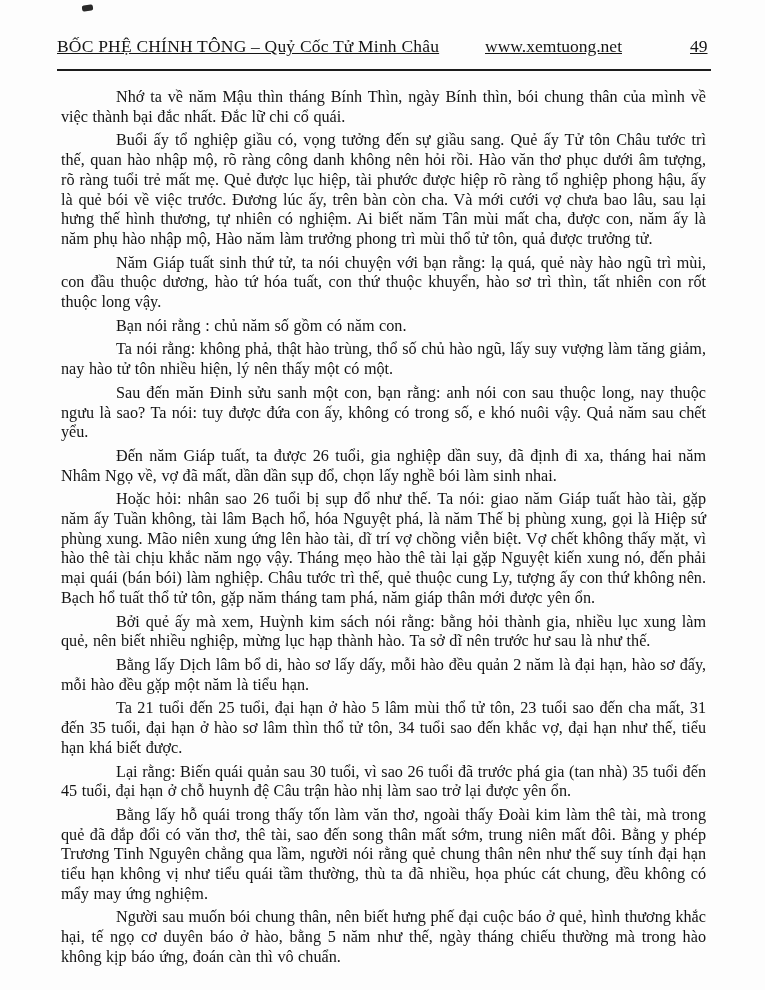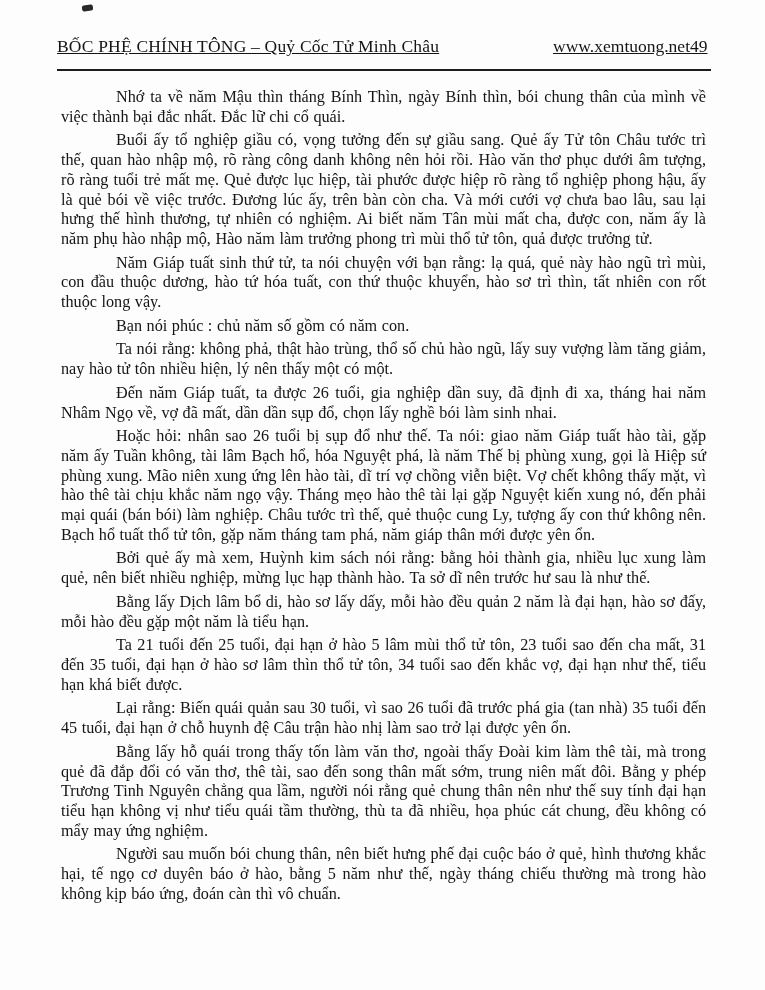--- a/index.html
+++ b/index.html
@@ -37,20 +37,21 @@
     font-size: 17.5px;
     white-space: nowrap;
     text-decoration: underline;
   }
   .header-title {
     flex: 1;
     letter-spacing: 0.2px;
   }
   .header-url {
     text-decoration: underline;
+    margin-right: 68px;
     color: inherit;
     cursor: pointer;
   }
   .page-num {
     min-width: 20px;
   }
   .rule {
     position: absolute;
     left: 57px;
     right: 54px;
@@ -86,22 +87,23 @@
     <span class="header-url">www.xemtuong.net</span>
     <span class="page-num">49</span>
   </div>
 
   <div class="rule"></div>
 
   <div class="content">
     <p>Nhớ ta về năm Mậu thìn tháng Bính Thìn, ngày Bính thìn, bói chung thân của mình về việc thành bại đắc nhất. Đắc lữ chi cổ quái.</p>
     <p>Buổi ấy tổ nghiệp giầu có, vọng tưởng đến sự giầu sang. Quẻ ấy Tử tôn Châu tước trì thế, quan hào nhập mộ, rõ ràng công danh không nên hỏi rồi. Hào văn thơ phục dưới âm tượng, rõ ràng tuổi trẻ mất mẹ. Quẻ được lục hiệp, tài phước được hiệp rõ ràng tổ nghiệp phong hậu, ấy là quẻ bói về việc trước. Đương lúc ấy, trên bàn còn cha. Và mới cưới vợ chưa bao lâu, sau lại hưng thế hình thương, tự nhiên có nghiệm. Ai biết năm Tân mùi mất cha, được con, năm ấy là năm phụ hào nhập mộ, Hào năm làm trưởng phong trì mùi thổ tử tôn, quả được trưởng tử.</p>
     <p>Năm Giáp tuất sinh thứ tử, ta nói chuyện với bạn rằng: lạ quá, quẻ này hào ngũ trì mùi, con đầu thuộc dương, hào tứ hóa tuất, con thứ thuộc khuyển, hào sơ trì thìn, tất nhiên con rốt thuộc long vậy.</p>
-    <p>Bạn nói phúc : chủ năm số gồm có năm con.</p>
+    <p>Bạn nói rằng : chủ năm số gồm có năm con.</p>
     <p>Ta nói rằng: không phả, thật hào trùng, thổ số chủ hào ngũ, lấy suy vượng làm tăng giảm, nay hào tử tôn nhiều hiện, lý nên thấy một có một.</p>
+    <p>Sau đến măn Đinh sửu sanh một con, bạn rằng: anh nói con sau thuộc long, nay thuộc ngưu là sao? Ta nói: tuy được đứa con ấy, không có trong số, e khó nuôi vậy. Quả năm sau chết yểu.</p>
     <p>Đến năm Giáp tuất, ta được 26 tuổi, gia nghiệp dần suy, đã định đi xa, tháng hai năm Nhâm Ngọ về, vợ đã mất, dần dần sụp đổ, chọn lấy nghề bói làm sinh nhai.</p>
     <p>Hoặc hỏi: nhân sao 26 tuổi bị sụp đổ như thế. Ta nói: giao năm Giáp tuất hào tài, gặp năm ấy Tuần không, tài lâm Bạch hổ, hóa Nguyệt phá, là năm Thế bị phùng xung, gọi là Hiệp sứ phùng xung. Mão niên xung ứng lên hào tài, dĩ trí vợ chồng viễn biệt. Vợ chết không thấy mặt, vì hào thê tài chịu khắc năm ngọ vậy. Tháng mẹo hào thê tài lại gặp Nguyệt kiến xung nó, đến phải mại quái (bán bói) làm nghiệp. Châu tước trì thế, quẻ thuộc cung Ly, tượng ấy con thứ không nên. Bạch hổ tuất thổ tử tôn, gặp năm tháng tam phá, năm giáp thân mới được yên ổn.</p>
     <p>Bởi quẻ ấy mà xem, Huỳnh kim sách nói rằng: bằng hỏi thành gia, nhiều lục xung làm quẻ, nên biết nhiều nghiệp, mừng lục hạp thành hào. Ta sở dĩ nên trước hư sau là như thế.</p>
     <p>Bằng lấy Dịch lâm bổ di, hào sơ lấy dấy, mỗi hào đều quản 2 năm là đại hạn, hào sơ đấy, mỗi hào đều gặp một năm là tiểu hạn.</p>
     <p>Ta 21 tuổi đến 25 tuổi, đại hạn ở hào 5 lâm mùi thổ tử tôn, 23 tuổi sao đến cha mất, 31 đến 35 tuổi, đại hạn ở hào sơ lâm thìn thổ tử tôn, 34 tuổi sao đến khắc vợ, đại hạn như thế, tiểu hạn khá biết được.</p>
     <p>Lại rằng: Biến quái quản sau 30 tuổi, vì sao 26 tuổi đã trước phá gia (tan nhà) 35 tuổi đến 45 tuổi, đại hạn ở chỗ huynh đệ Câu trận hào nhị làm sao trở lại được yên ổn.</p>
     <p>Bằng lấy hỗ quái trong thấy tốn làm văn thơ, ngoài thấy Đoài kim làm thê tài, mà trong quẻ đã đắp đổi có văn thơ, thê tài, sao đến song thân mất sớm, trung niên mất đôi. Bằng y phép Trương Tinh Nguyên chẳng qua lầm, người nói rằng quẻ chung thân nên như thế suy tính đại hạn tiểu hạn không vị như tiểu quái tầm thường, thù ta đã nhiều, họa phúc cát chung, đều không có mẩy may ứng nghiệm.</p>
     <p>Người sau muốn bói chung thân, nên biết hưng phế đại cuộc báo ở quẻ, hình thương khắc hại, tế ngọ cơ duyên báo ở hào, bằng 5 năm như thế, ngày tháng chiếu thường mà trong hào không kịp báo ứng, đoán càn thì vô chuẩn.</p>
   </div>
 

